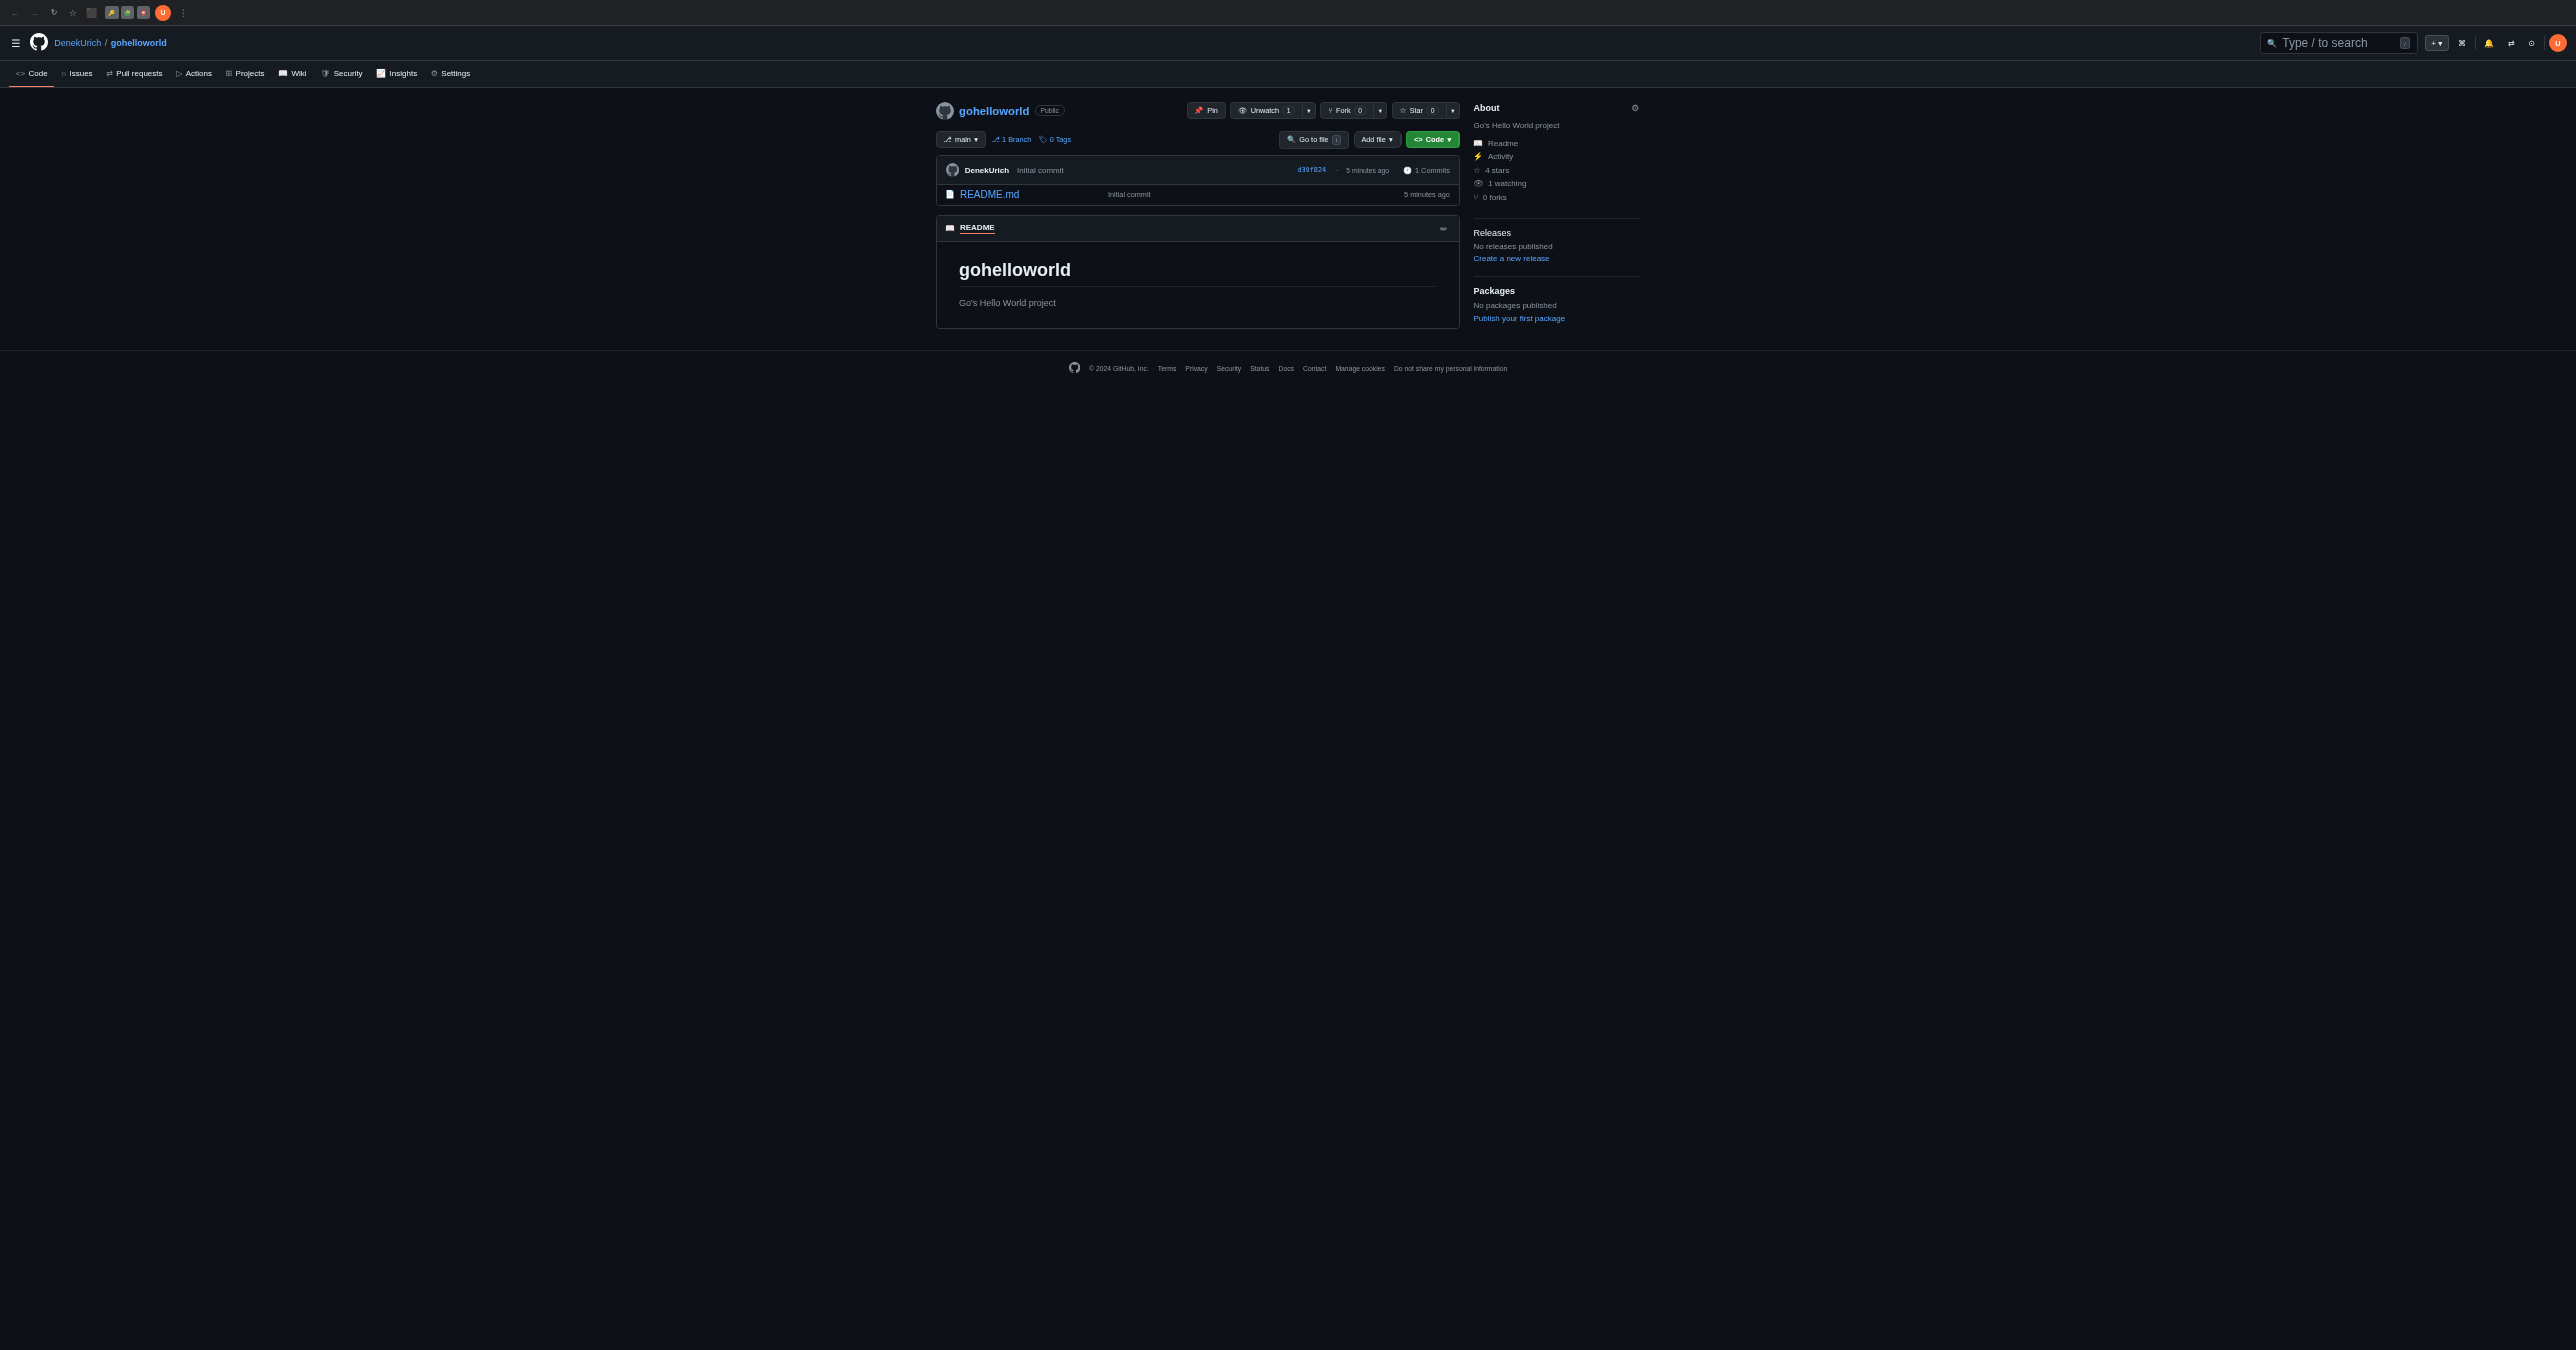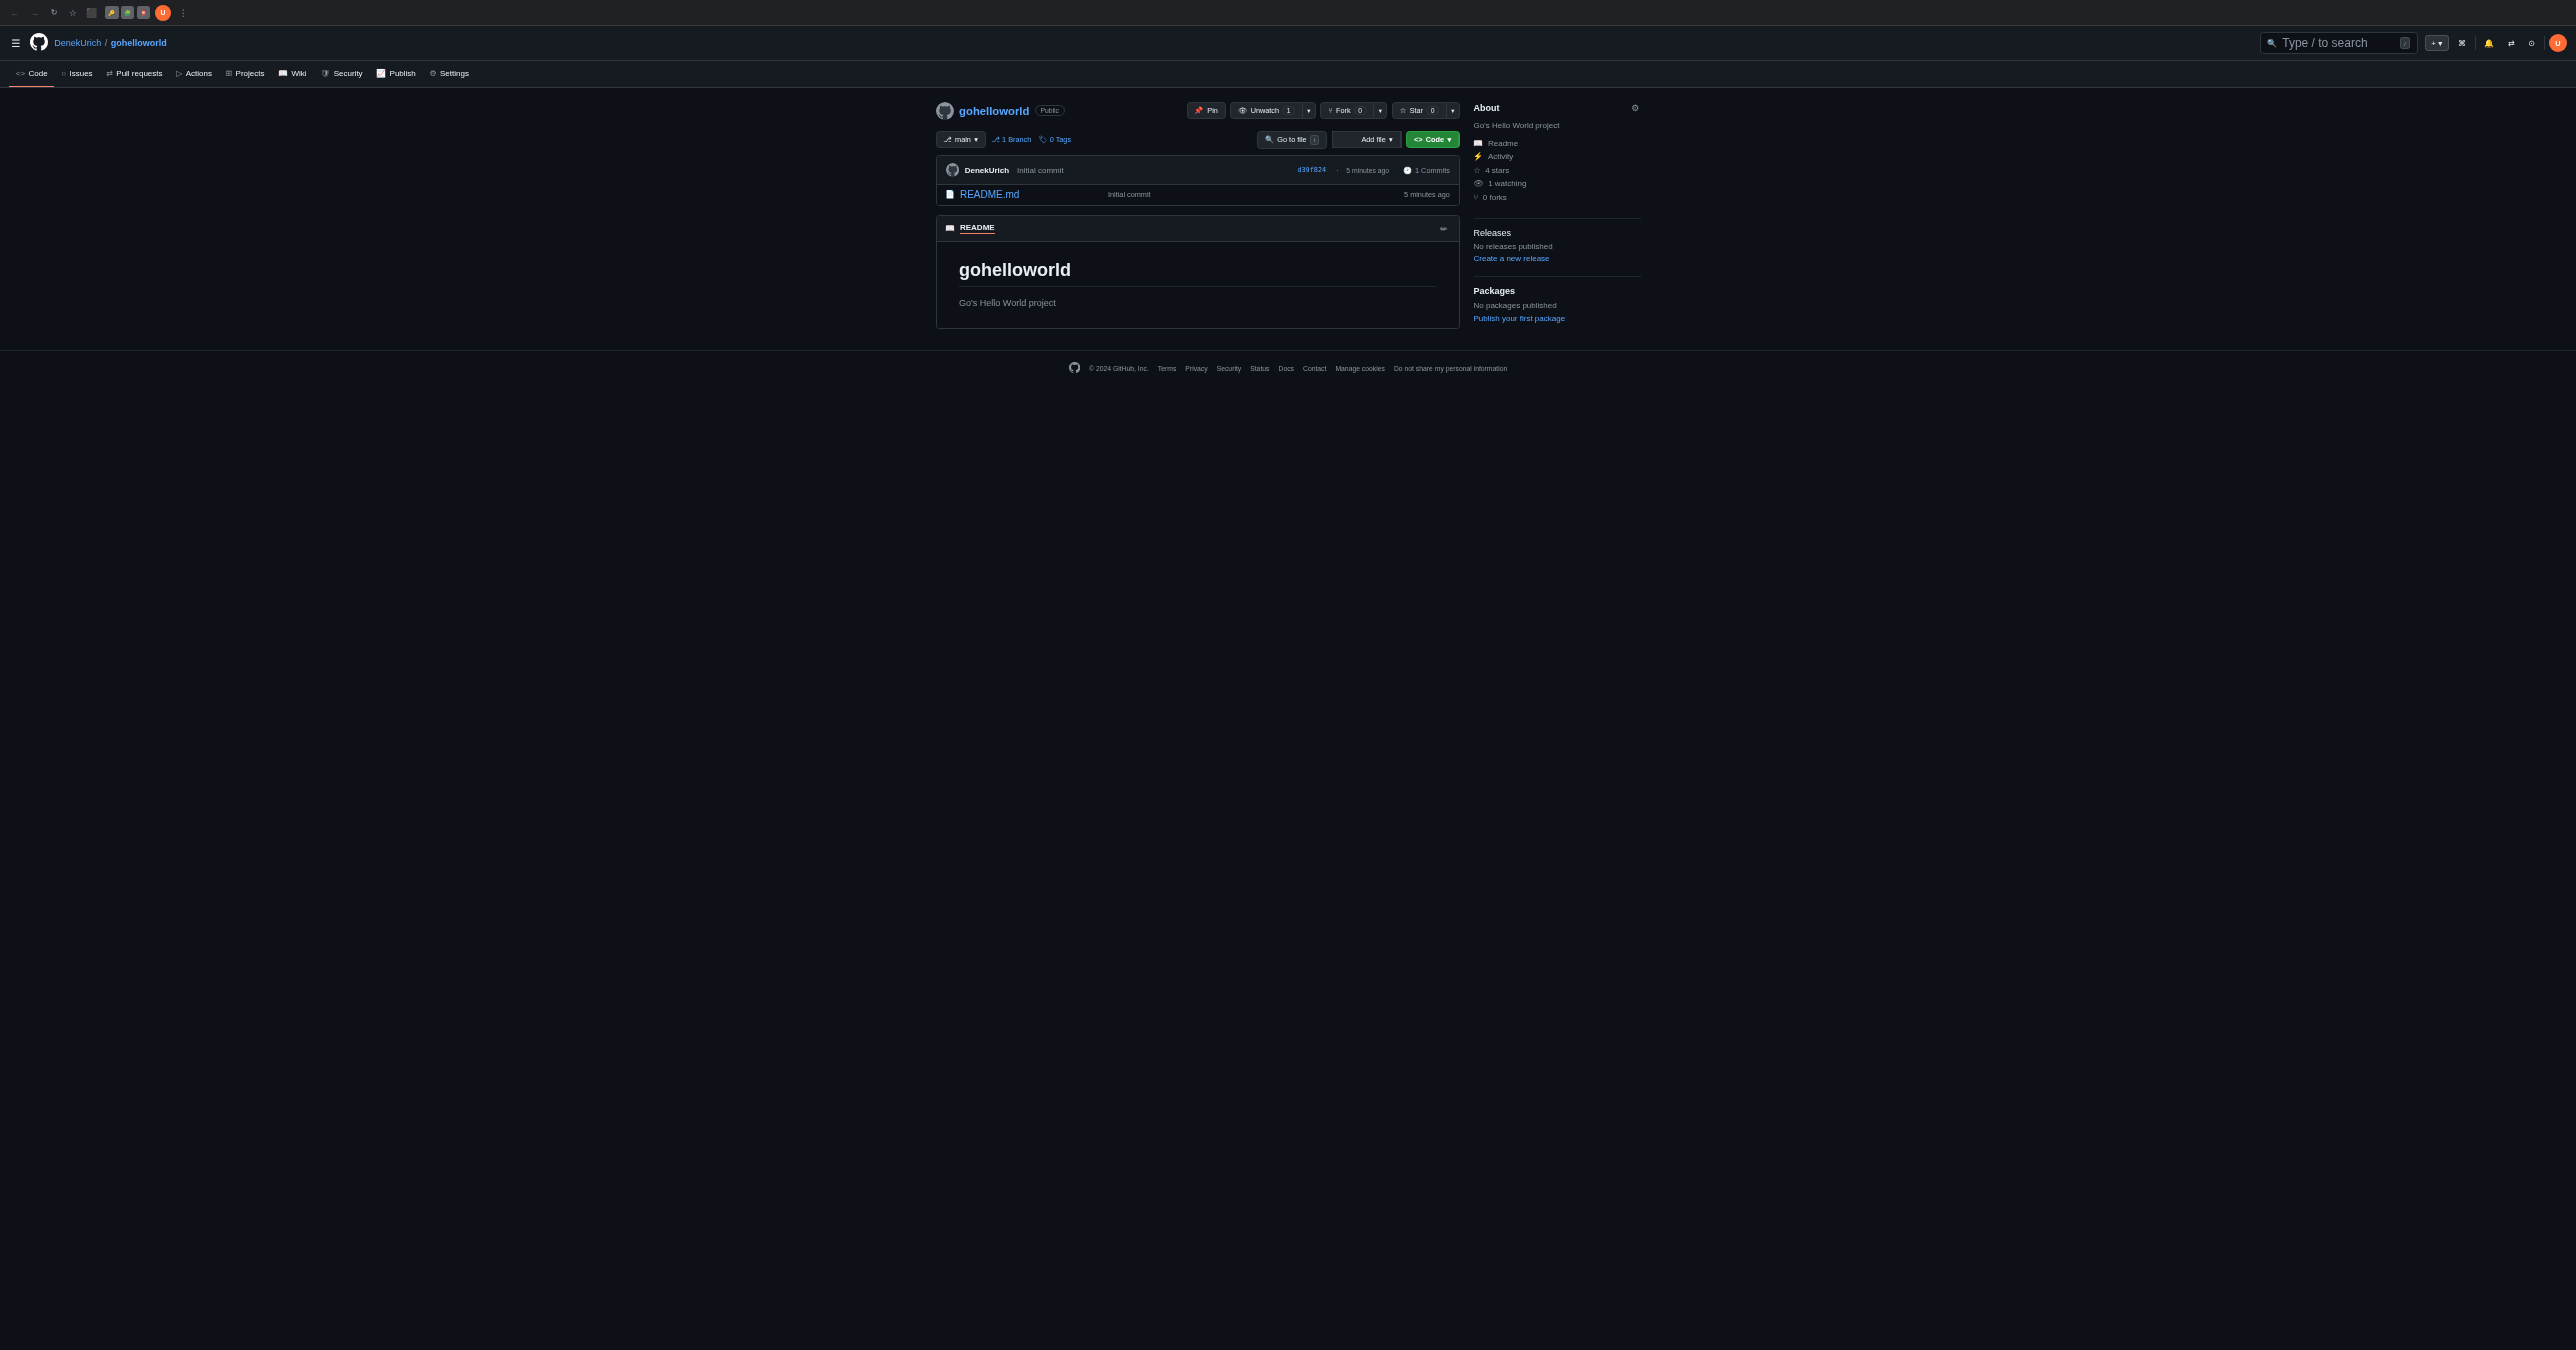--- a/index.html
+++ b/index.html
@@ -262,22 +262,22 @@
       background: #30363d;
       border: 0.6px solid #444c56;
       border-radius: 2.3px;
       padding: 0.6px 2.8px;
       font-size: 6.2px;
       color: #8b949e;
     }
     .add-file-btn {
       background: #21262d;
       border: 0.6px solid #30363d;
-      border-radius: 0;
-      display: flex; overflow: hidden; padding-left: 22px;
+      border-radius: 5px;
+      display: flex; overflow: hidden;
     }
     .add-file-main {
       background: none; border: none; border-right: 0.6px solid #30363d;
       padding: 2.8px 6.8px; color: #e6edf3; cursor: pointer; font-size: 7.3px;
       display: flex; align-items: center; gap: 3.4px;
     }
     .code-btn {
       background: #238636;
       border: 0.6px solid #2ea043;
       border-radius: 3.4px;
@@ -487,21 +487,21 @@
   <a class="repo-nav-item">
     <span class="nav-icon">📖</span>
     <span>Wiki</span>
   </a>
   <a class="repo-nav-item">
     <span class="nav-icon">🛡</span>
     <span>Security</span>
   </a>
   <a class="repo-nav-item">
     <span class="nav-icon">📈</span>
-    <span>Publish</span>
+    <span>Insights</span>
   </a>
   <a class="repo-nav-item">
     <span class="nav-icon">⚙</span>
     <span>Settings</span>
   </a>
 </div>
 
 <div class="main-content">
 
   <div class="repo-area">

